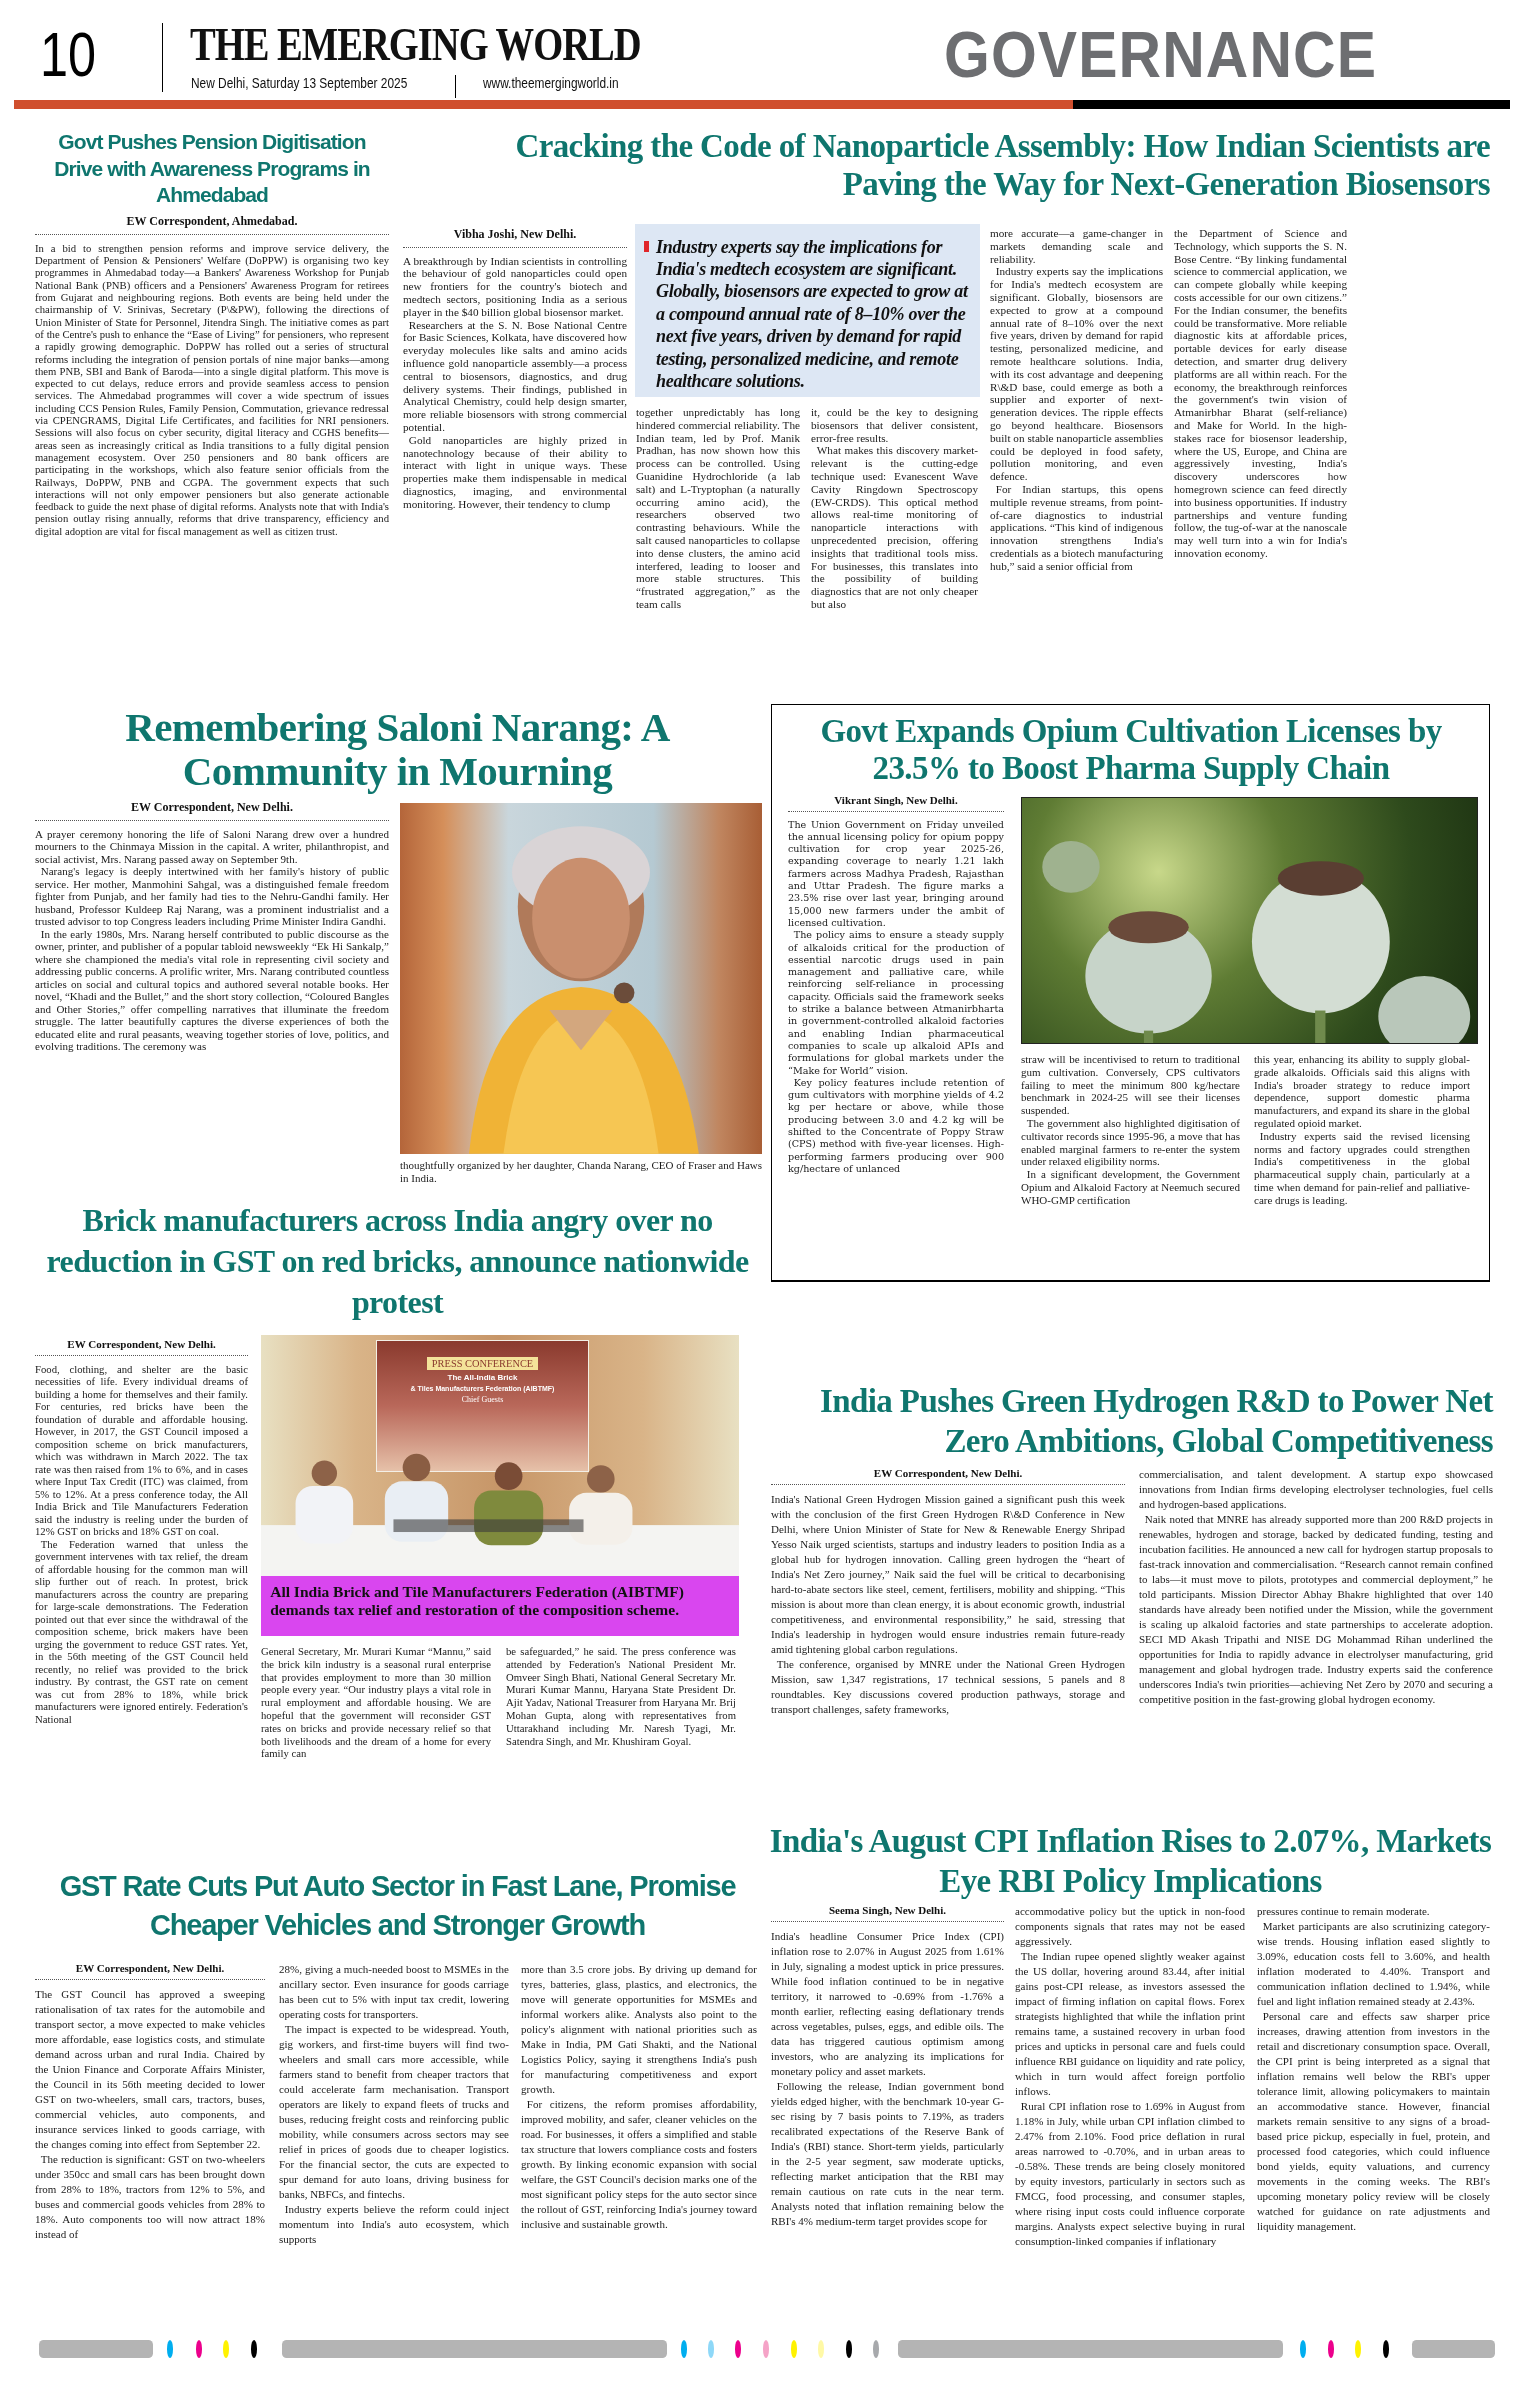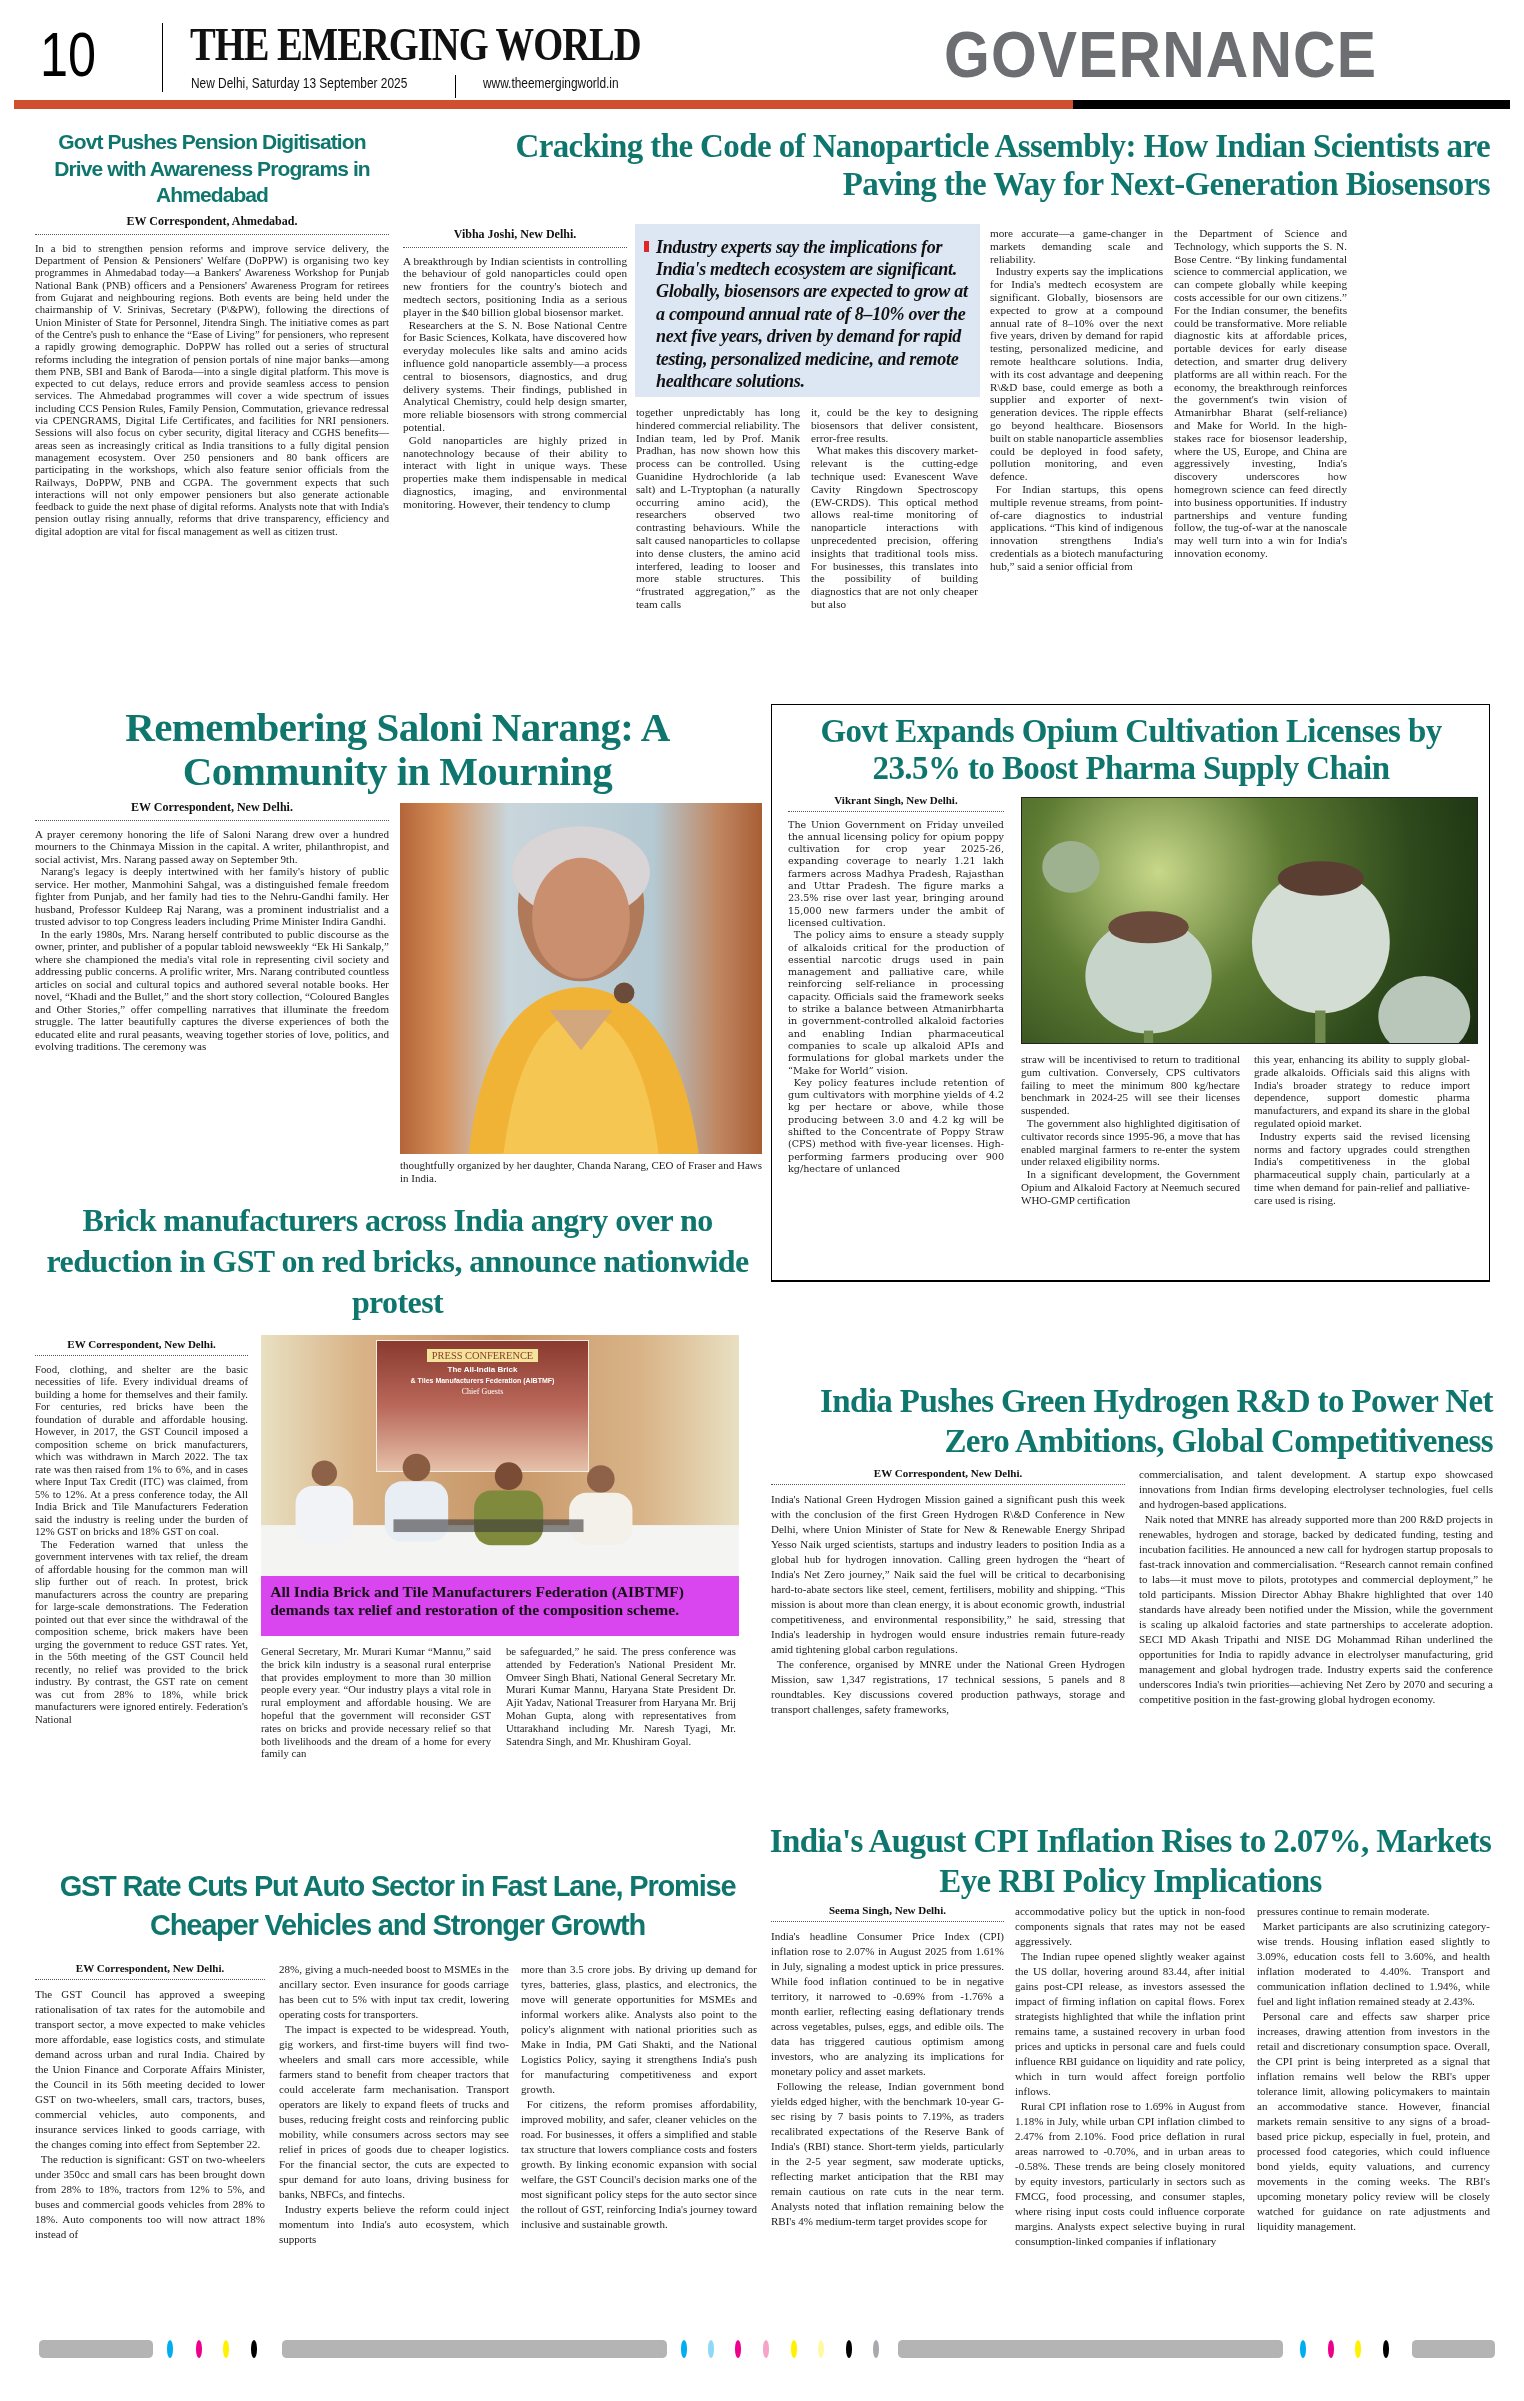--- a/index.html
+++ b/index.html
@@ -138,34 +138,34 @@
     <rect x="212" y="405" width="16" height="25" fill="#6f8a4c"></rect>
   </svg>
 </div>
 <div class="abs txt" style="left:1021px; top:1053px; width:219px; font-size:11px;">
   <p>straw will be incentivised to return to traditional gum cultivation. Conversely, CPS cultivators failing to meet the minimum 800 kg/hectare benchmark in 2024-25 will see their licenses suspended.</p>
   <p>The government also highlighted digitisation of cultivator records since 1995-96, a move that has enabled marginal farmers to re-enter the system under relaxed eligibility norms.</p>
   <p>In a significant development, the Government Opium and Alkaloid Factory at Neemuch secured WHO-GMP certification</p>
 </div>
 <div class="abs txt" style="left:1254px; top:1053px; width:216px; font-size:11px;">
   <p>this year, enhancing its ability to supply global-grade alkaloids. Officials said this aligns with India's broader strategy to reduce import dependence, support domestic pharma manufacturers, and expand its share in the global regulated opioid market.</p>
-  <p>Industry experts said the revised licensing norms and factory upgrades could strengthen India's competitiveness in the global pharmaceutical supply chain, particularly at a time when demand for pain-relief and palliative-care used is rising.</p>
+  <p>Industry experts said the revised licensing norms and factory upgrades could strengthen India's competitiveness in the global pharmaceutical supply chain, particularly at a time when demand for pain-relief and palliative-care drugs is leading.</p>
 </div>
 
 <div class="abs hl" style="left:35px; top:1200px; width:725px; font-size:32px; line-height:41px; padding:0 11.5px;">Brick manufacturers across India angry over no reduction in GST on red bricks, announce nationwide protest</div>
 <div class="abs" style="left:35px; top:1338px; width:213px;">
   <div class="byline" style="font-size:11px;">EW Correspondent, New Delhi.</div>
   <div class="txt" style="font-size:10.7px; line-height:12.5px;">
     <p>Food, clothing, and shelter are the basic necessities of life. Every individual dreams of building a home for themselves and their family. For centuries, red bricks have been the foundation of durable and affordable housing. However, in 2017, the GST Council imposed a composition scheme on brick manufacturers, which was withdrawn in March 2022. The tax rate was then raised from 1% to 6%, and in cases where Input Tax Credit (ITC) was claimed, from 5% to 12%. At a press conference today, the All India Brick and Tile Manufacturers Federation said the industry is reeling under the burden of 12% GST on bricks and 18% GST on coal.</p>
     <p>The Federation warned that unless the government intervenes with tax relief, the dream of affordable housing for the common man will slip further out of reach. In protest, brick manufacturers across the country are preparing for large-scale demonstrations. The Federation pointed out that ever since the withdrawal of the composition scheme, brick makers have been urging the government to reduce GST rates. Yet, in the 56th meeting of the GST Council held recently, no relief was provided to the brick industry. By contrast, the GST rate on cement was cut from 28% to 18%, while brick manufacturers were ignored entirely. Federation's National</p>
   </div>
 </div>
 <div class="abs photo" style="left:261px; top:1335px; width:478px; height:242px; background: linear-gradient(90deg,#e8e0c2 0%,#d9b488 20%,#c79668 50%,#d9b488 80%,#e8e0c2 100%);">
   <div style="position:absolute; left:115px; top:4.6px; width:213px; height:132px; background: linear-gradient(180deg,#8a3a2e,#b9685a 50%,#e6c1a9); border:1.2px solid #f3efe6; text-align:center; color:#fff; font-family:'Liberation Sans',sans-serif;">
-    <div style="display:inline-block; margin-top:8px; background:#f4e39a; color:#8a3a2e; font-family:'Liberation Serif',serif; font-size:10.4px; padding:1.2px 4.6px;">PRESS CONFERENCE</div>
+    <div style="display:inline-block; margin-top:16px; background:#f4e39a; color:#8a3a2e; font-family:'Liberation Serif',serif; font-size:10.4px; padding:1.2px 4.6px;">PRESS CONFERENCE</div>
     <div style="font-size:8px; font-weight:bold; margin-top:3.5px;">The All-India Brick</div>
     <div style="font-size:7px; font-weight:bold; margin-top:2.3px;">&amp; Tiles Manufacturers Federation (AIBTMF)</div>
     <div style="font-size:8px; margin-top:3.5px; font-family:'Liberation Serif',serif;">Chief Guests</div>
   </div>
   <svg width="478" height="242" viewBox="0 0 830 420" style="position:absolute; left:0; top:0;">
     <rect x="0" y="330" width="830" height="90" fill="#f4f4f2"></rect>
     <circle cx="110" cy="240" r="22" fill="#8d6248"></circle>
       <rect x="60" y="262" width="100" height="100" rx="30" fill="#f2f3f7"></rect>
     <circle cx="270" cy="230" r="24" fill="#8a5d43"></circle>
       <rect x="215" y="254" width="110" height="105" rx="30" fill="#e9eef4"></rect>

